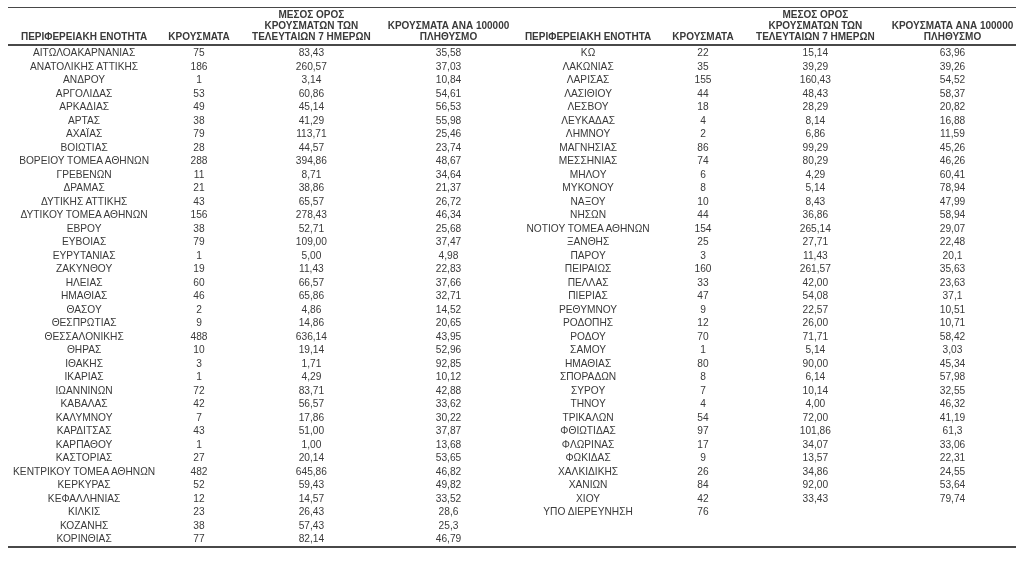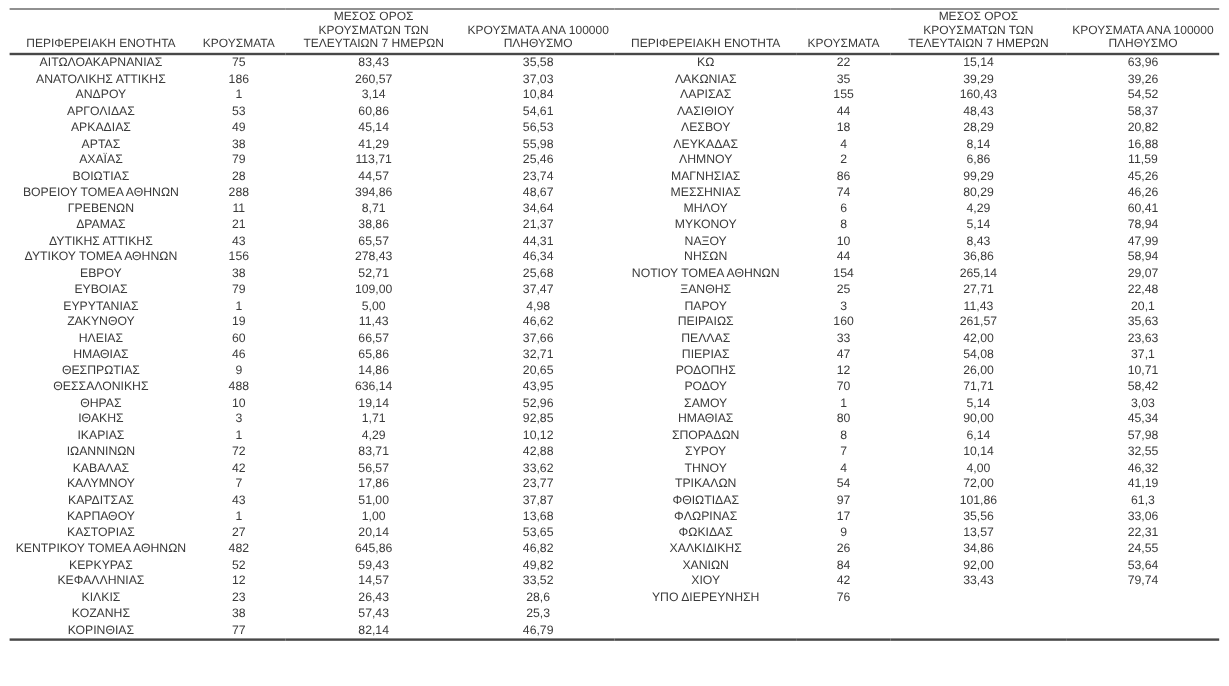--- a/index.html
+++ b/index.html
@@ -21,21 +21,21 @@
     width:100%;
     border-collapse:collapse;
     table-layout:fixed;
     border-top:1.5px solid var(--border);
     border-bottom:2px solid var(--border);
   }
   table.stats thead tr{
     border-bottom:2px solid var(--border);
   }
   table.stats th{
-    font-weight:400;
+    font-weight:700;
     font-size:10px;
     line-height:10.8px;
     text-align:center;
     vertical-align:bottom;
     white-space:pre-line;
     padding:2px 0 2px 0;
     color:var(--text);
   }
   table.stats td{
     font-size:10.2px;
@@ -191,21 +191,21 @@
             <td>21,37</td>
             <td>ΜΥΚΟΝΟΥ</td>
             <td>8</td>
             <td>5,14</td>
             <td>78,94</td>
           </tr>
           <tr>
             <td>ΔΥΤΙΚΗΣ ΑΤΤΙΚΗΣ</td>
             <td>43</td>
             <td>65,57</td>
-            <td>44,31</td>
+            <td>26,72</td>
             <td>ΝΑΞΟΥ</td>
             <td>10</td>
             <td>8,43</td>
             <td>47,99</td>
           </tr>
           <tr>
             <td>ΔΥΤΙΚΟΥ ΤΟΜΕΑ ΑΘΗΝΩΝ</td>
             <td>156</td>
             <td>278,43</td>
             <td>46,34</td>
@@ -241,21 +241,21 @@
             <td>4,98</td>
             <td>ΠΑΡΟΥ</td>
             <td>3</td>
             <td>11,43</td>
             <td>20,1</td>
           </tr>
           <tr>
             <td>ΖΑΚΥΝΘΟΥ</td>
             <td>19</td>
             <td>11,43</td>
-            <td>46,62</td>
+            <td>22,83</td>
             <td>ΠΕΙΡΑΙΩΣ</td>
             <td>160</td>
             <td>261,57</td>
             <td>35,63</td>
           </tr>
           <tr>
             <td>ΗΛΕΙΑΣ</td>
             <td>60</td>
             <td>66,57</td>
             <td>37,66</td>
@@ -268,20 +268,30 @@
             <td>ΗΜΑΘΙΑΣ</td>
             <td>46</td>
             <td>65,86</td>
             <td>32,71</td>
             <td>ΠΙΕΡΙΑΣ</td>
             <td>47</td>
             <td>54,08</td>
             <td>37,1</td>
           </tr>
           <tr>
+            <td>ΘΑΣΟΥ</td>
+            <td>2</td>
+            <td>4,86</td>
+            <td>14,52</td>
+            <td>ΡΕΘΥΜΝΟΥ</td>
+            <td>9</td>
+            <td>22,57</td>
+            <td>10,51</td>
+          </tr>
+          <tr>
             <td>ΘΕΣΠΡΩΤΙΑΣ</td>
             <td>9</td>
             <td>14,86</td>
             <td>20,65</td>
             <td>ΡΟΔΟΠΗΣ</td>
             <td>12</td>
             <td>26,00</td>
             <td>10,71</td>
           </tr>
           <tr>
@@ -341,21 +351,21 @@
             <td>33,62</td>
             <td>ΤΗΝΟΥ</td>
             <td>4</td>
             <td>4,00</td>
             <td>46,32</td>
           </tr>
           <tr>
             <td>ΚΑΛΥΜΝΟΥ</td>
             <td>7</td>
             <td>17,86</td>
-            <td>23,77</td>
+            <td>30,22</td>
             <td>ΤΡΙΚΑΛΩΝ</td>
             <td>54</td>
             <td>72,00</td>
             <td>41,19</td>
           </tr>
           <tr>
             <td>ΚΑΡΔΙΤΣΑΣ</td>
             <td>43</td>
             <td>51,00</td>
             <td>37,87</td>
@@ -364,21 +374,21 @@
             <td>101,86</td>
             <td>61,3</td>
           </tr>
           <tr>
             <td>ΚΑΡΠΑΘΟΥ</td>
             <td>1</td>
             <td>1,00</td>
             <td>13,68</td>
             <td>ΦΛΩΡΙΝΑΣ</td>
             <td>17</td>
-            <td>35,56</td>
+            <td>34,07</td>
             <td>33,06</td>
           </tr>
           <tr>
             <td>ΚΑΣΤΟΡΙΑΣ</td>
             <td>27</td>
             <td>20,14</td>
             <td>53,65</td>
             <td>ΦΩΚΙΔΑΣ</td>
             <td>9</td>
             <td>13,57</td>

